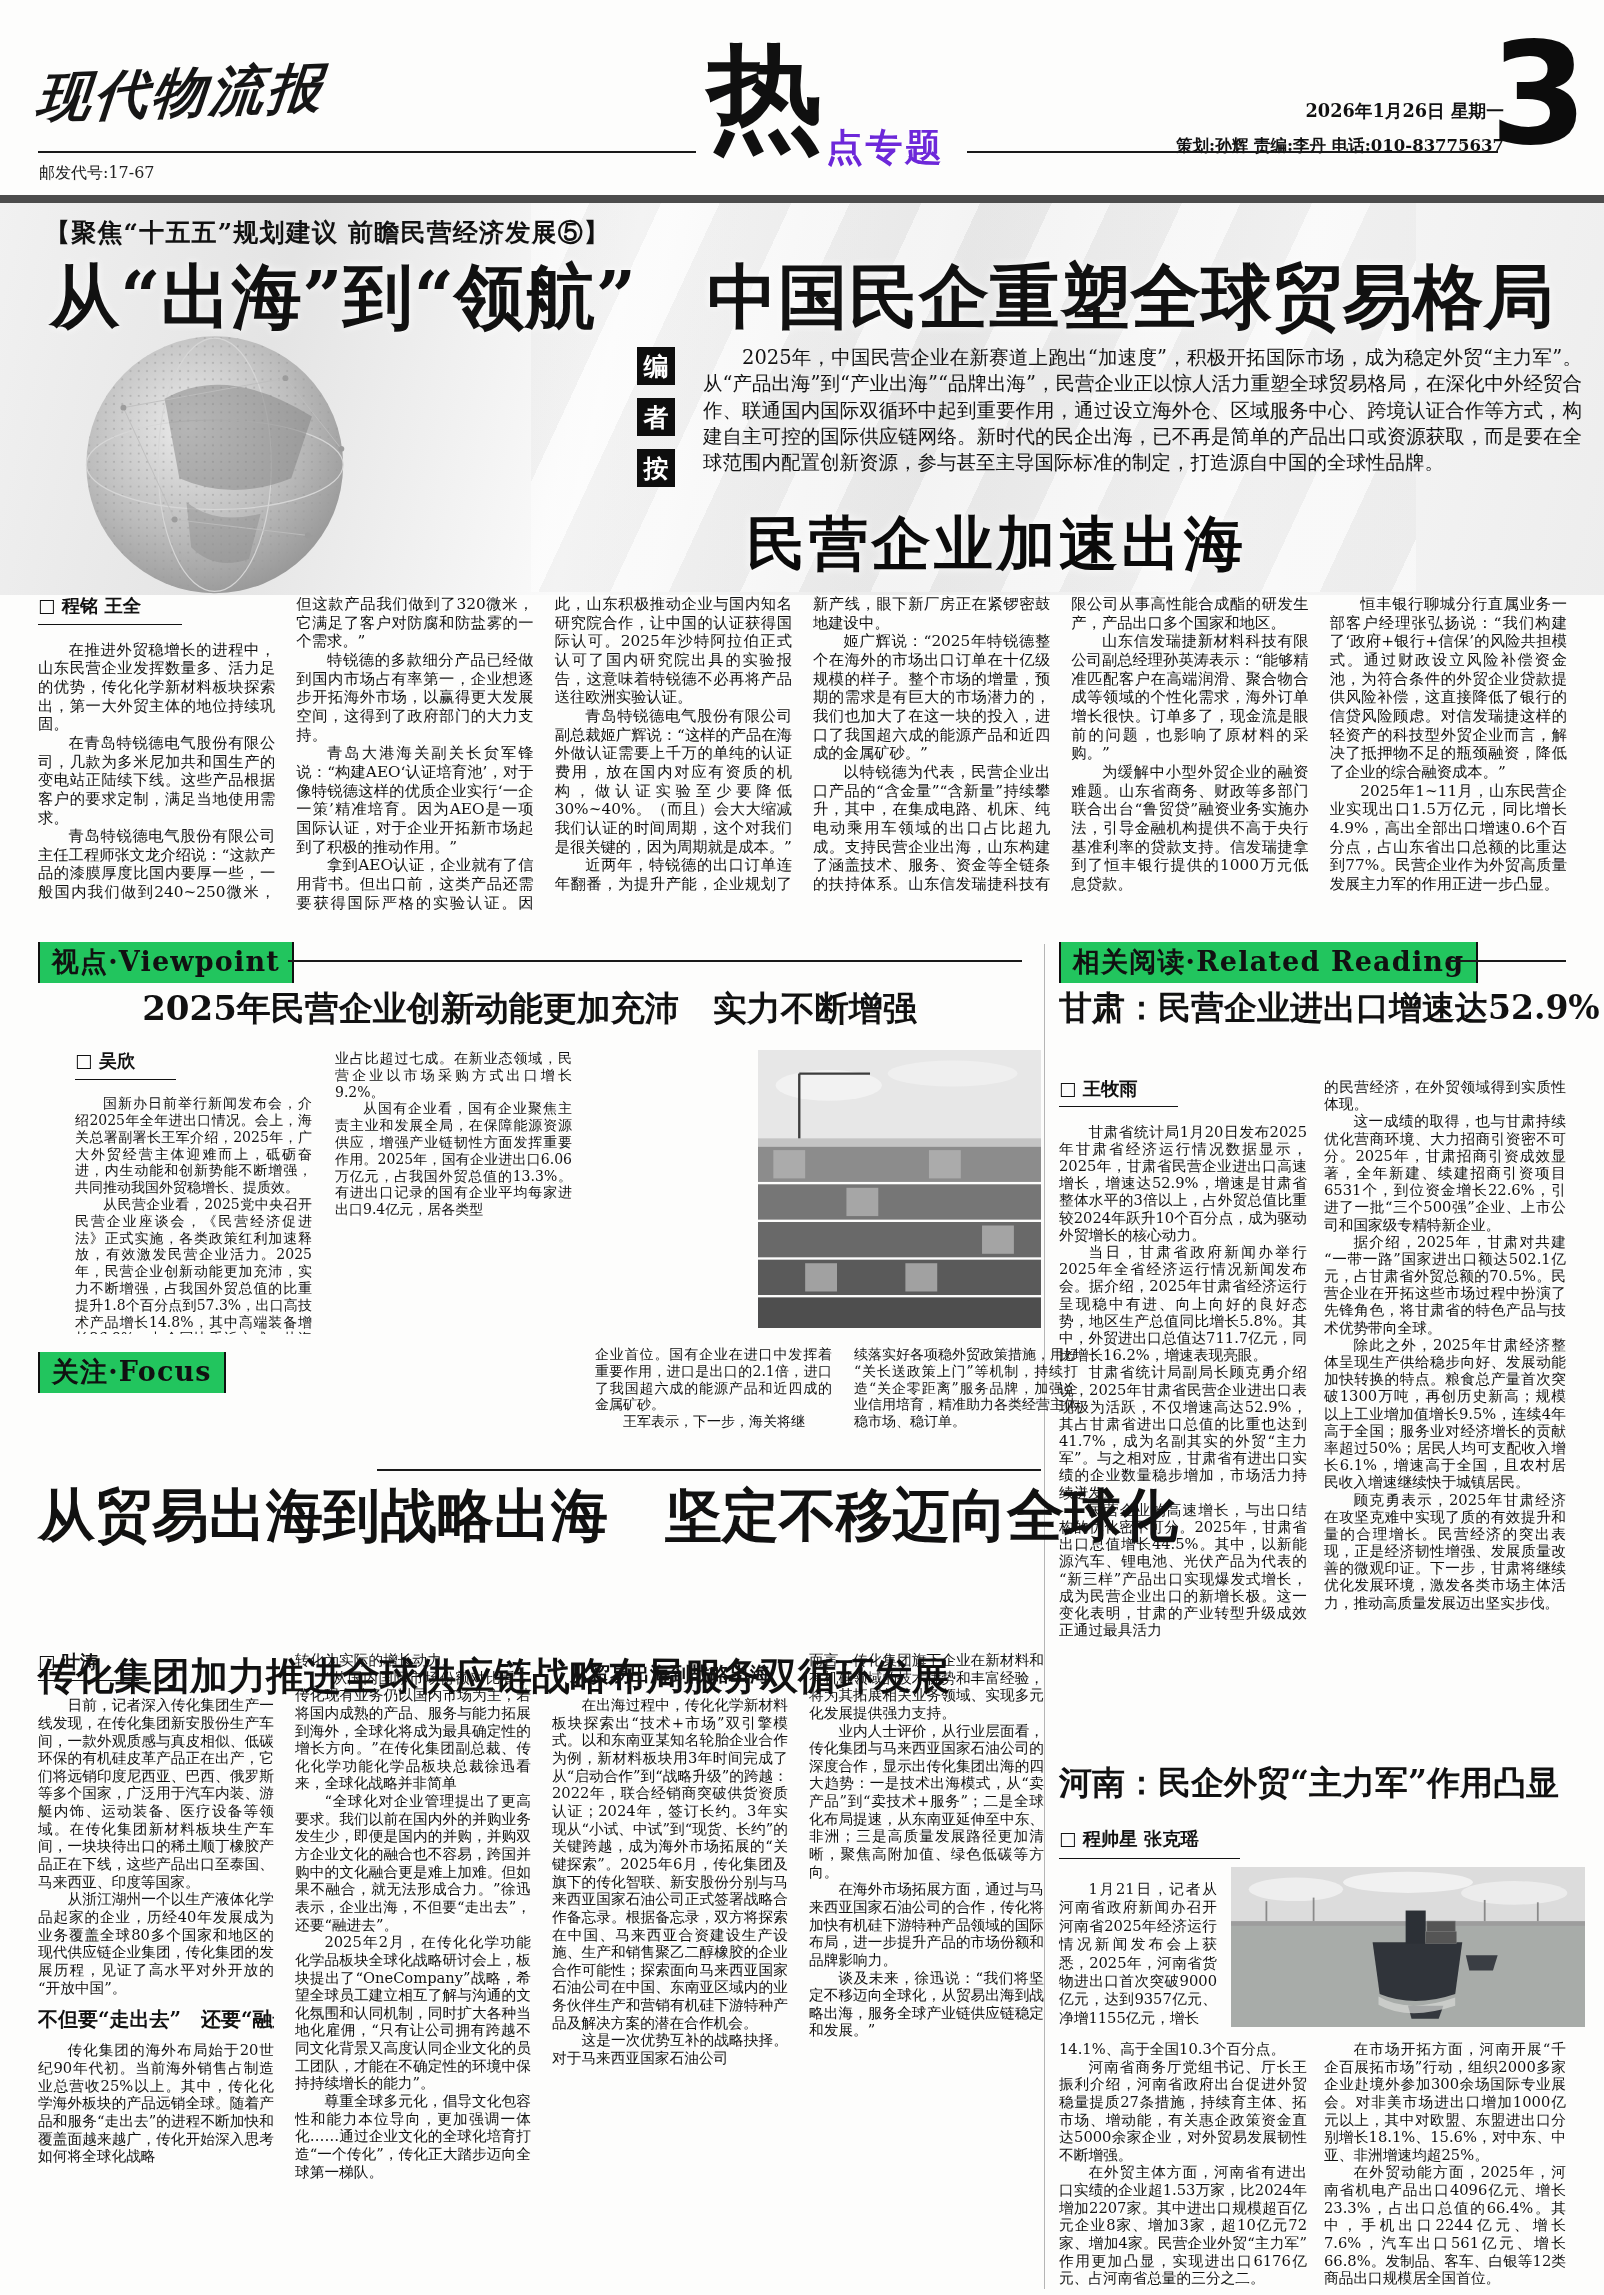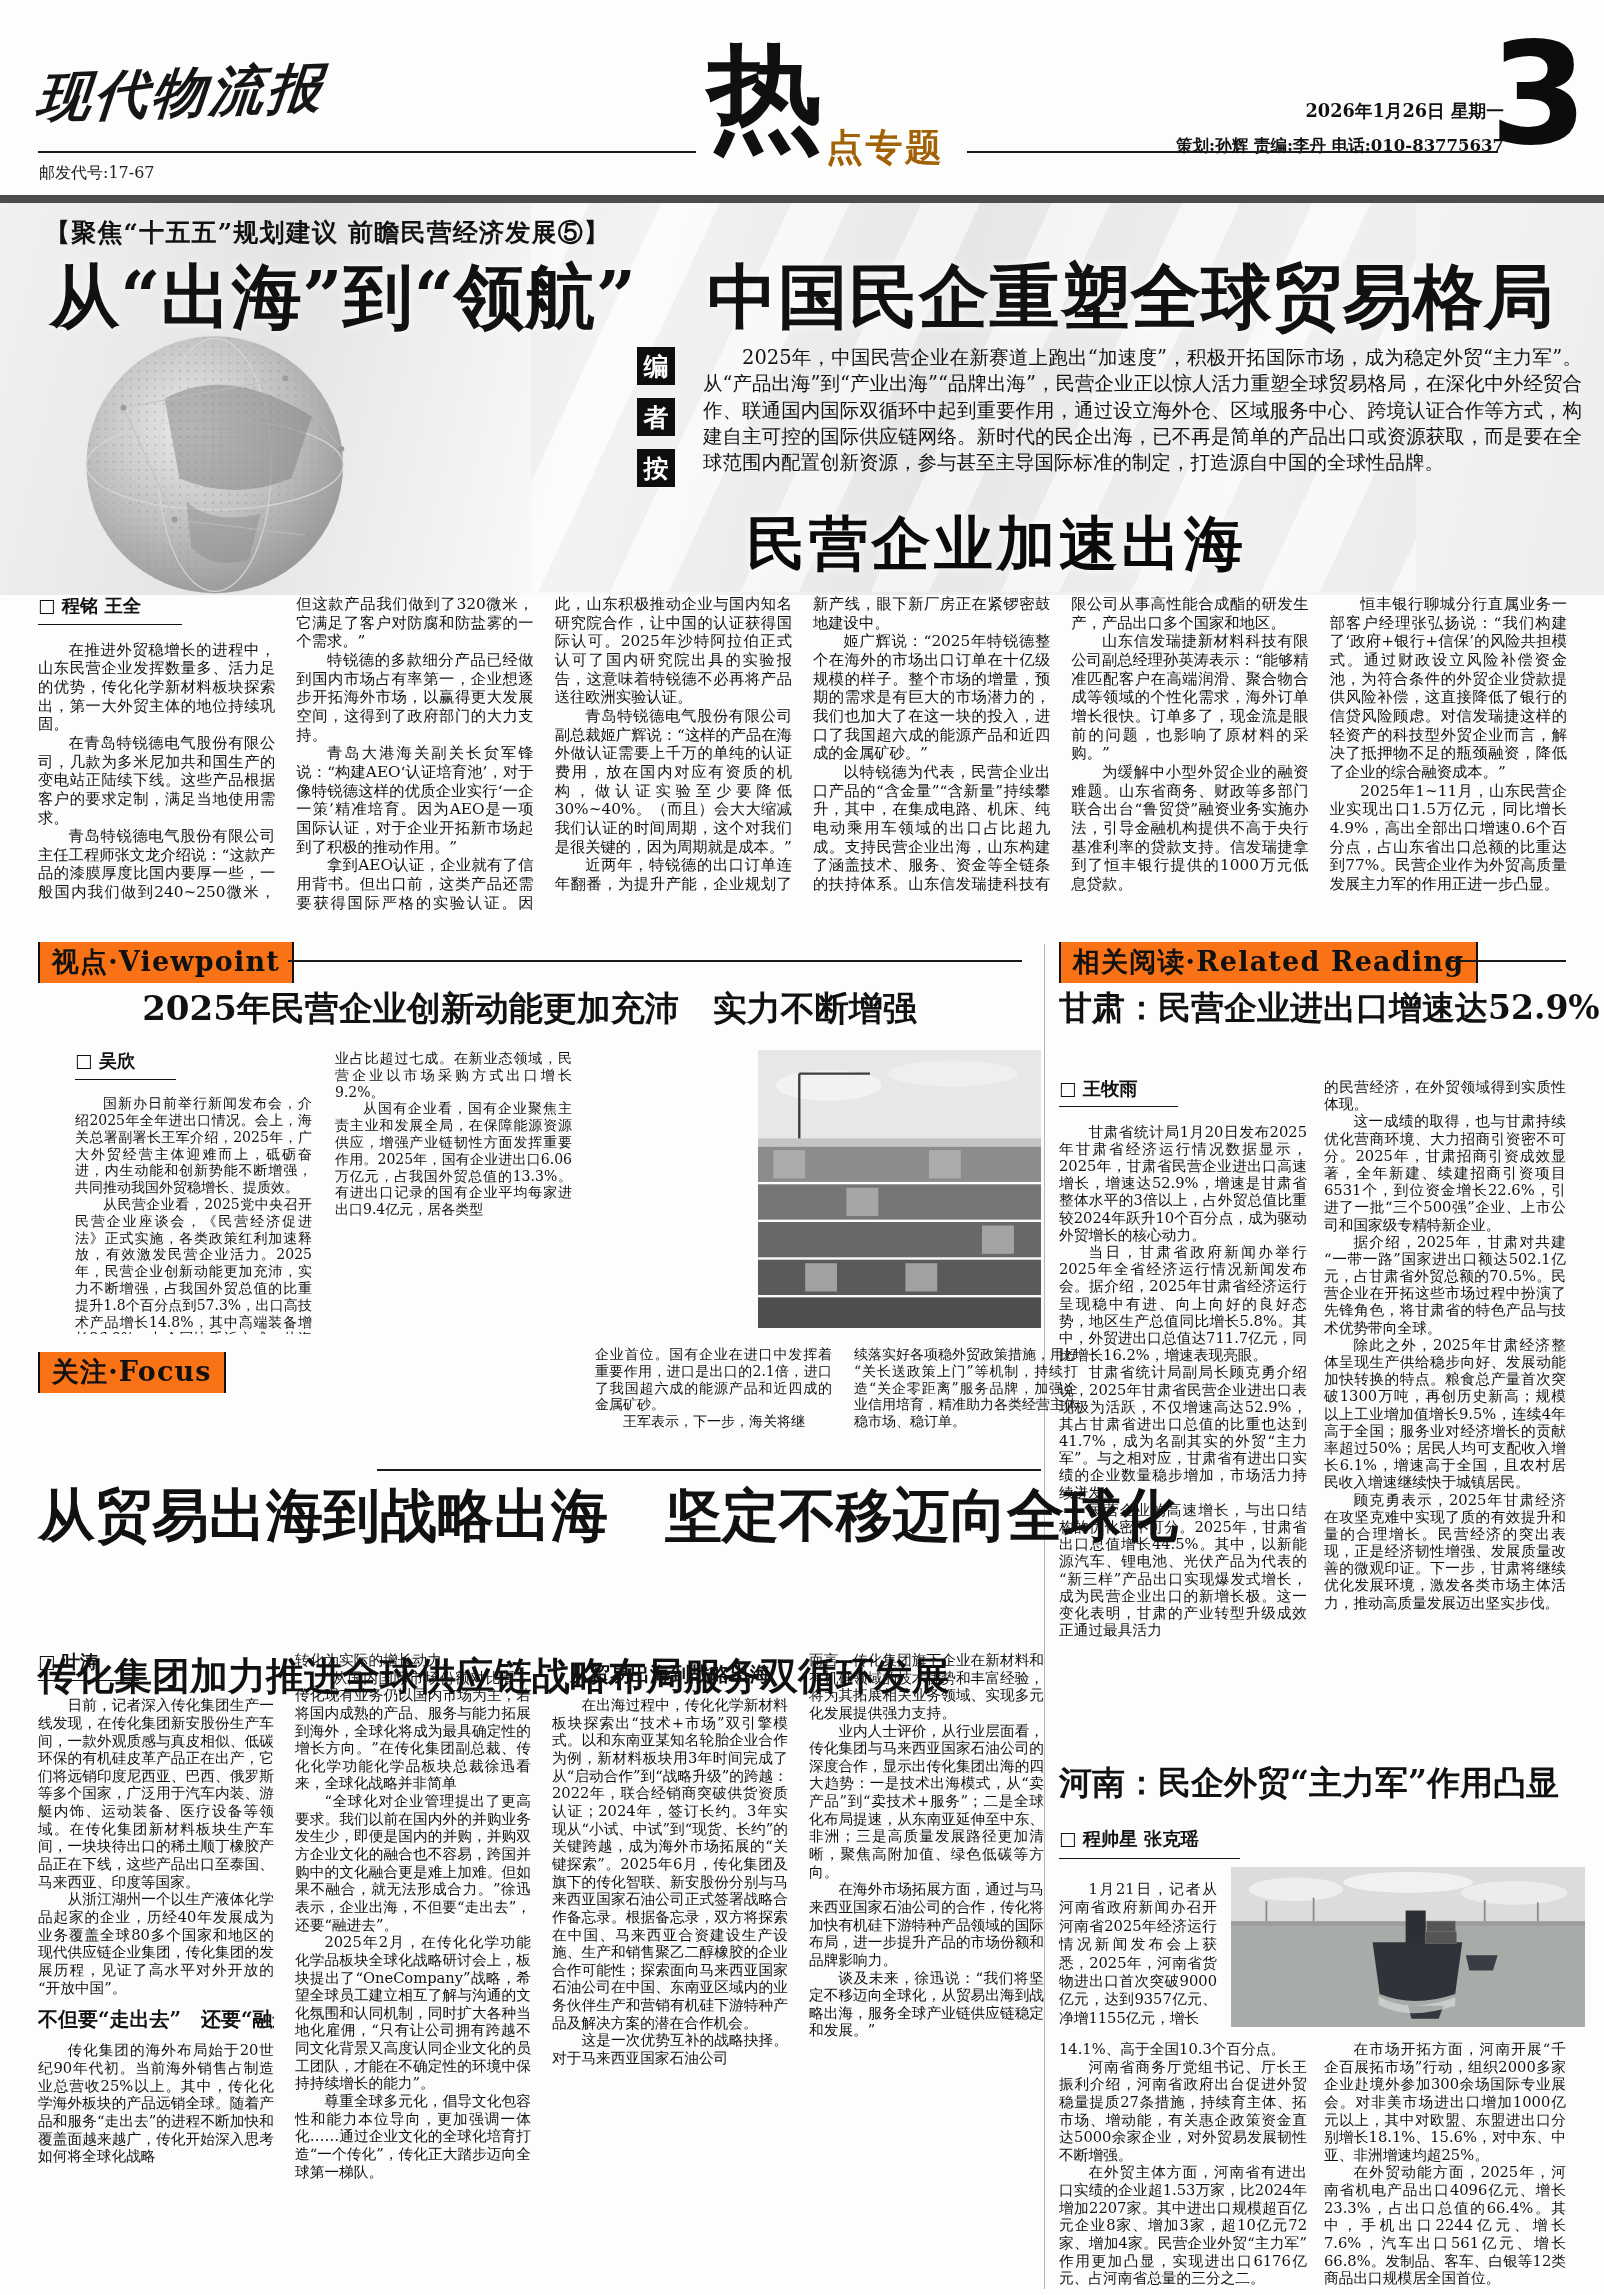--- a/index.html
+++ b/index.html
@@ -5,21 +5,21 @@
   html,body{margin:0;padding:0;background:#e9e9e9;}
   .page{position:relative;width:1604px;height:2295px;background:#fdfdfc;overflow:hidden;
         font-family:"DejaVu Serif","Liberation Serif",serif;color:#111;}
   .abs{position:absolute;}
 
   
   .logo{left:37px;top:57px;font-size:54px;font-weight:700;font-style:italic;
         transform:skewX(-7deg) rotate(-2deg);letter-spacing:3.5px;color:#161616;}
   .postal{left:39px;top:163px;font-size:16px;color:#222;}
   .hot-big{left:707px;top:38px;font-size:116px;font-weight:900;line-height:1;color:#101010;}
-  .hot-rest{left:826px;top:123px;font-size:37px;font-weight:700;letter-spacing:2.4px;color:#a16207;}
+  .hot-rest{left:826px;top:123px;font-size:37px;font-weight:700;letter-spacing:2.4px;color:#6d28d9;}
   .mast-right{right:100px;top:99px;text-align:right;}
   .mast-date{font-size:17.7px;font-weight:700;}
   .mast-staff{margin-top:12px;font-size:16.5px;font-weight:700;}
   .pageno{right:16.5px;top:25px;font-size:140px;font-weight:900;line-height:1;
           font-family:"DejaVu Sans","Liberation Sans",sans-serif;color:#0c0c0c;}
   .rule-a{left:38px;top:151px;width:658px;height:1.8px;background:#1a1a1a;}
   .rule-b{left:967px;top:151px;width:531px;height:1.8px;background:#1a1a1a;}
   .bar-thick{left:0;top:195px;width:1604px;height:8.8px;background:#4c4c4c;}
   .bar-tab{left:842px;top:203px;width:107px;height:33px;background:#4c4c4c;
            clip-path:polygon(4% 0,100% 0,86% 100%,0 100%);}
@@ -44,21 +44,21 @@
 
   .banner{left:666px;top:505px;width:661px;text-align:center;font-size:59px;font-weight:900;
           letter-spacing:3.5px;white-space:nowrap;color:#0b0b0b;text-shadow:0 0 9.4px rgba(255,255,255,.95);}
 
   
   .byline{display:inline-block;font-size:18.3px;font-weight:700;border-bottom:1.8px solid #111;
           padding:0 41px 7px 0;margin-bottom:15.3px;}
   .body p, .flow p{margin:0;text-indent:2em;text-align:justify;}
   p.cont{text-indent:0;}
   .sec-label{font-size:27px;font-weight:700;letter-spacing:1.2px;border-left:2.9px solid #111;
-             border-right:2.9px solid #111;padding:2.4px 11.8px;white-space:nowrap;background:#f97316;}
+             border-right:2.9px solid #111;padding:2.4px 11.8px;white-space:nowrap;background:#22c55e;}
   .sec-rule{height:1.8px;background:#1a1a1a;}
 
   
   .s1-cols{left:38px;top:595px;width:1529px;height:339px;column-count:6;column-gap:21px;
            overflow:hidden;font-size:15.3px;line-height:1.22;}
 
   
   .vp-label{left:38px;top:942px;}
   .vp-rule{left:288px;top:960px;width:734px;}
   .rr-label{left:1059px;top:942px;}

